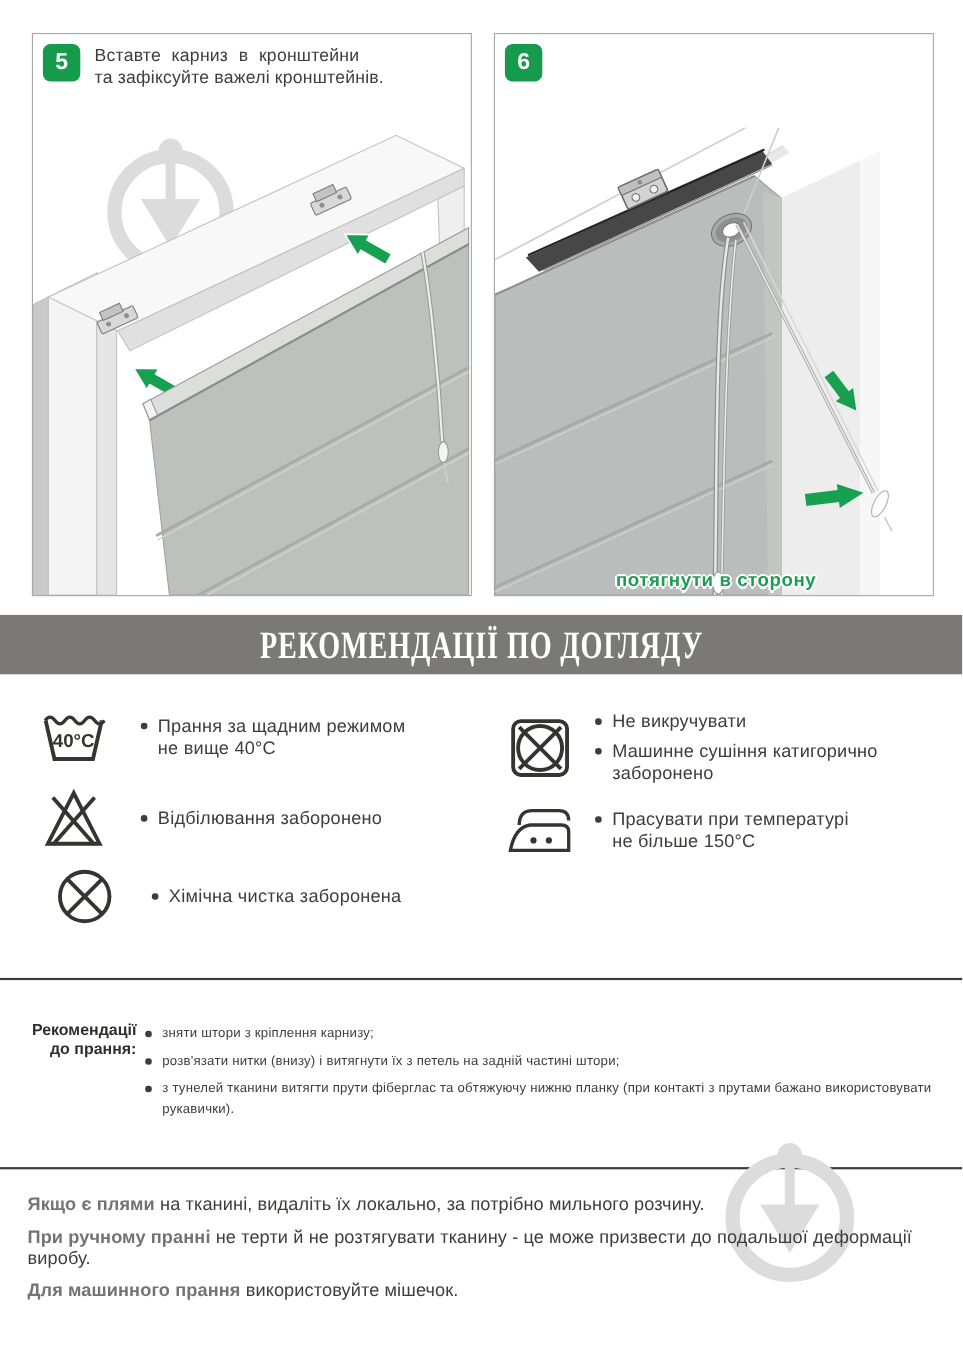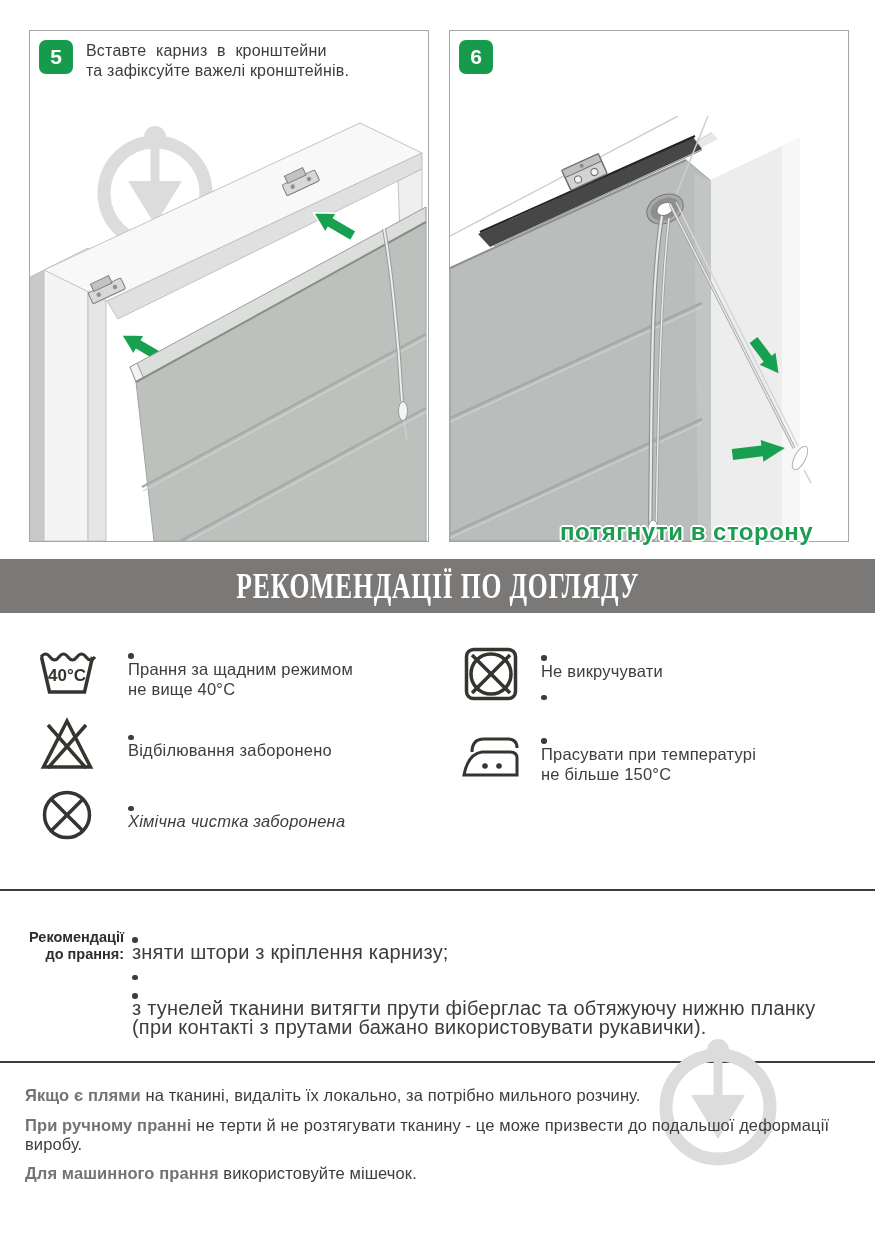--- a/index.html
+++ b/index.html
@@ -9,49 +9,49 @@
   
   .panel{position:absolute;top:30px;width:398px;height:510px;border:1.5px solid #a6a6a6;background:#fff;}
   .panel.p5{left:29px;}
   .panel.p6{left:449px;}
   .step-head{position:absolute;top:9px;left:9px;right:5px;display:flex;gap:13px;z-index:5;}
   .step-num{flex:none;width:34px;height:34px;border-radius:7px;background:#169a4c;color:#fff;
             font-size:21px;font-weight:bold;display:flex;align-items:center;justify-content:center;}
   .step-text{font-size:16px;line-height:19.5px;padding-top:1px;letter-spacing:.2px;}
   .ws{word-spacing:5px;}
   .fig{position:absolute;left:0;bottom:0;}
-  .callout{position:absolute;left:110px;top:487px;width:290px;font-size:24px;font-weight:700;
+  .callout{position:absolute;left:110px;top:487px;width:290px;font-size:17px;font-weight:700;
            color:#1e9c52;letter-spacing:.5px;white-space:nowrap;
            text-shadow:-2px 0 #fff,2px 0 #fff,0 -2px #fff,0 2px #fff,-1px -1px #fff,1px 1px #fff,1px -1px #fff,-1px 1px #fff;}
 
   
   .banner{position:absolute;top:559px;left:0;width:875px;height:54px;background:#7b7977;
           display:flex;align-items:center;justify-content:center;font-family:Liberation Serif, serif;}
   .banner-text{color:#ffffff;font-size:32px;font-weight:700;letter-spacing:1px;
                transform:scaleX(.8) scaleY(1.1);white-space:nowrap;}
 
   
   .care{position:absolute;top:613px;left:0;width:875px;height:276px;}
   .care-row{position:absolute;display:flex;align-items:center;justify-content:center;}
   .care-icon{flex:none;display:flex;align-items:center;justify-content:center;}
   .bullets{display:flex;flex-direction:column;gap:7px;}
-  .bullet{display:flex;flex-direction:column;}
+  .bullet{display:flex;}
   .dot{flex:none;width:5.5px;height:5.5px;border-radius:50%;background:#3d3d3b;margin:7px 10px 0 0;}
   .bl{font-size:16.5px;line-height:20px;letter-spacing:.2px;}
 
   
   .hr{position:absolute;left:0;width:875px;height:2px;background:#3b3b3b;}
   .hr.h1{top:889px;} .hr.h2{top:1061px;}
 
   
   .washrec{position:absolute;top:889px;left:0;width:875px;height:120px;}
   .wr-label{position:absolute;left:22px;top:40px;width:102px;text-align:right;
             font-size:14.5px;font-weight:700;line-height:16.5px;color:#2e2e2c;}
   .wr-items{position:absolute;left:132px;top:41px;width:720px;display:flex;flex-direction:column;gap:6px;}
-  .wr-items .bl{font-size:20px;line-height:19px;}
+  .wr-items .bl{font-size:12px;line-height:19px;}
 
   
   .notes{position:absolute;left:25px;top:1086px;width:840px;}
   .note{font-size:16.5px;line-height:19px;margin-bottom:10.5px;letter-spacing:.1px;}
   .note b{color:#737373;}
 
   .wm-bottom{position:absolute;left:650px;top:1031px;z-index:0;}
   .notes,.washrec{z-index:2;}
 </style>
 </head>
@@ -222,21 +222,21 @@
       <div class="bullets">
         <div class="bullet">
             <span class="dot"></span>
           <div class="bl">
               <div>Відбілювання заборонено</div>
             </div>
         </div>
       </div>
     </div>
 
-    <div class="care-row" style="left:38px;top:176px;font-style:italic;">
+    <div class="care-row" style="left:48px;top:176px;">
       <div class="care-icon" style="width:58px;margin-right:32px;">
         <svg viewBox="0 0 52 52" width="52" height="52">
           <circle cx="26" cy="26" r="22.5" fill="none" stroke="#35342f" stroke-width="3.5"></circle>
           <line x1="10.5" y1="10.5" x2="41.5" y2="41.5" stroke="#35342f" stroke-width="3.5"></line>
           <line x1="41.5" y1="10.5" x2="10.5" y2="41.5" stroke="#35342f" stroke-width="3.5"></line>
         </svg>
       </div>
       <div class="bullets">
         <div class="bullet">
             <span class="dot"></span>
@@ -259,20 +259,22 @@
       <div class="bullets">
         <div class="bullet">
             <span class="dot"></span>
           <div class="bl">
               <div>Не викручувати</div>
             </div>
         </div>
         <div class="bullet">
             <span class="dot"></span>
           <div class="bl">
+            <div>Машинне сушіння катигорично</div>
+            <div>заборонено</div>
           </div>
         </div>
       </div>
     </div>
 
     <div class="care-row" style="left:461px;top:118px;">
       <div class="care-icon" style="width:60px;margin-right:20px;">
         <svg viewBox="0 0 60 48" width="60" height="48">
           <path d="M3,42 L56,42 L56,25 Q56,19 49,19 L21,19 Q7,21 3,42 Z" fill="none" stroke="#35342f" stroke-width="3"></path>
           <path d="M11,19 Q11,6 23,6 L47,6 Q56,6 56,15" fill="none" stroke="#35342f" stroke-width="3"></path>
@@ -300,20 +302,21 @@
       <div>Рекомендації</div>
       <div>до прання:</div>
     </div>
     <div class="wr-items">
       <div class="bullet">
         <span class="dot"></span>
         <div class="bl">зняти штори з кріплення карнизу;</div>
       </div>
       <div class="bullet">
         <span class="dot"></span>
+        <div class="bl">розв'язати нитки (внизу) і витягнути їх з петель на задній частині штори;</div>
       </div>
       <div class="bullet">
         <span class="dot"></span>
         <div class="bl" style="max-width:705px;">з тунелей тканини витягти прути фіберглас та обтяжуючу нижню планку (при контакті з прутами бажано використовувати рукавички).</div>
       </div>
     </div>
   </div>
 
   <svg class="wm-bottom" viewBox="0 0 140 150" width="140" height="150">
     <g transform="translate(68,76)" fill="#dcdcdc">

